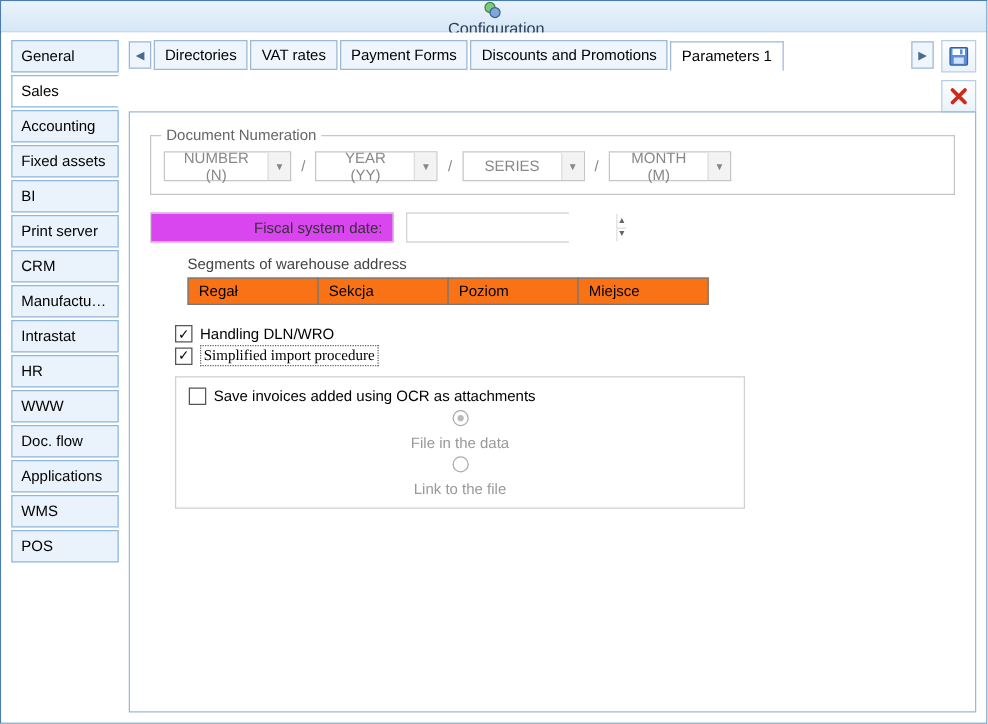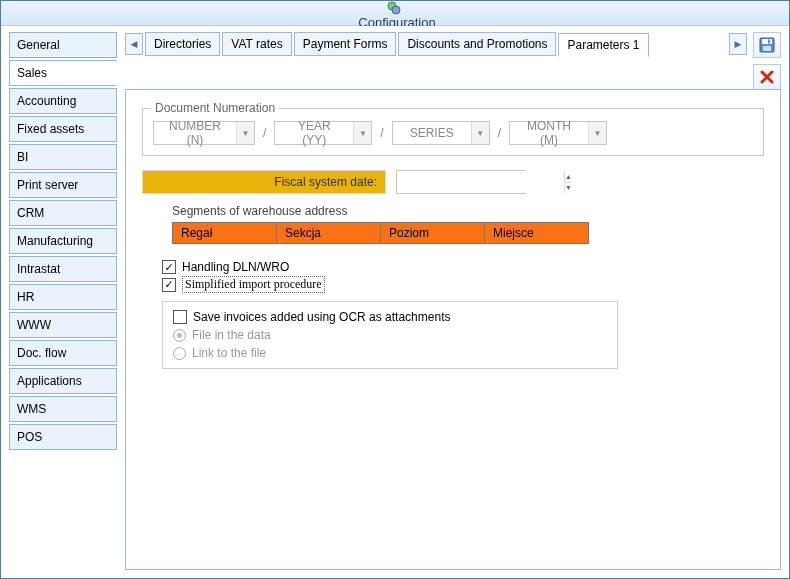--- a/index.html
+++ b/index.html
@@ -49,21 +49,21 @@
     color: #fff;
   }
   .body {
     flex: 1;
     display: flex;
     padding: 6px 8px 8px 8px;
     gap: 8px;
     background: #fff;
   }
   .sidebar {
-    width: 108px;
+    width: 86px;
     display: flex;
     flex-direction: column;
     gap: 0;
   }
   .side-item {
     border: 1px solid #8fb7dd;
     padding: 5px 7px;
     background: #eaf3fc;
     margin-bottom: 2px;
     cursor: pointer;
@@ -172,24 +172,24 @@
     font-size: 8px; color: #888;
   }
   .slash { color: #888; }
   .field-row {
     display: flex;
     align-items: center;
     gap: 10px;
     margin-bottom: 10px;
   }
   .field-label-box {
-    width: 244px;
+    width: 195px;
     height: 24px;
     border: 1px solid #d8d8d8;
-    background: #eab308;
+    background: #d946ef;
     display: flex; align-items: center; justify-content: flex-end;
     padding: 0 8px;
     color: #333;
   }
   .spinner {
     width: 130px; height: 24px;
     border: 1px solid #c6c6c6;
     display: flex;
     background: #fff;
   }
@@ -243,20 +243,21 @@
     border: 1px solid #d0d0d0;
     margin-left: 20px;
     margin-top: 8px;
     padding: 8px 10px;
     width: 456px;
   }
   .radio-row {
     display: flex; align-items: center; gap: 6px;
     color: #999;
     margin-top: 4px;
+    flex-direction: column;
   }
   .radio {
     width: 13px; height: 13px;
     border: 1px solid #aaa;
     border-radius: 50%;
     display: inline-flex; align-items: center; justify-content: center;
   }
   .radio.sel::after {
     content: ""; width: 5px; height: 5px; border-radius: 50%; background: #bbb;
   }

